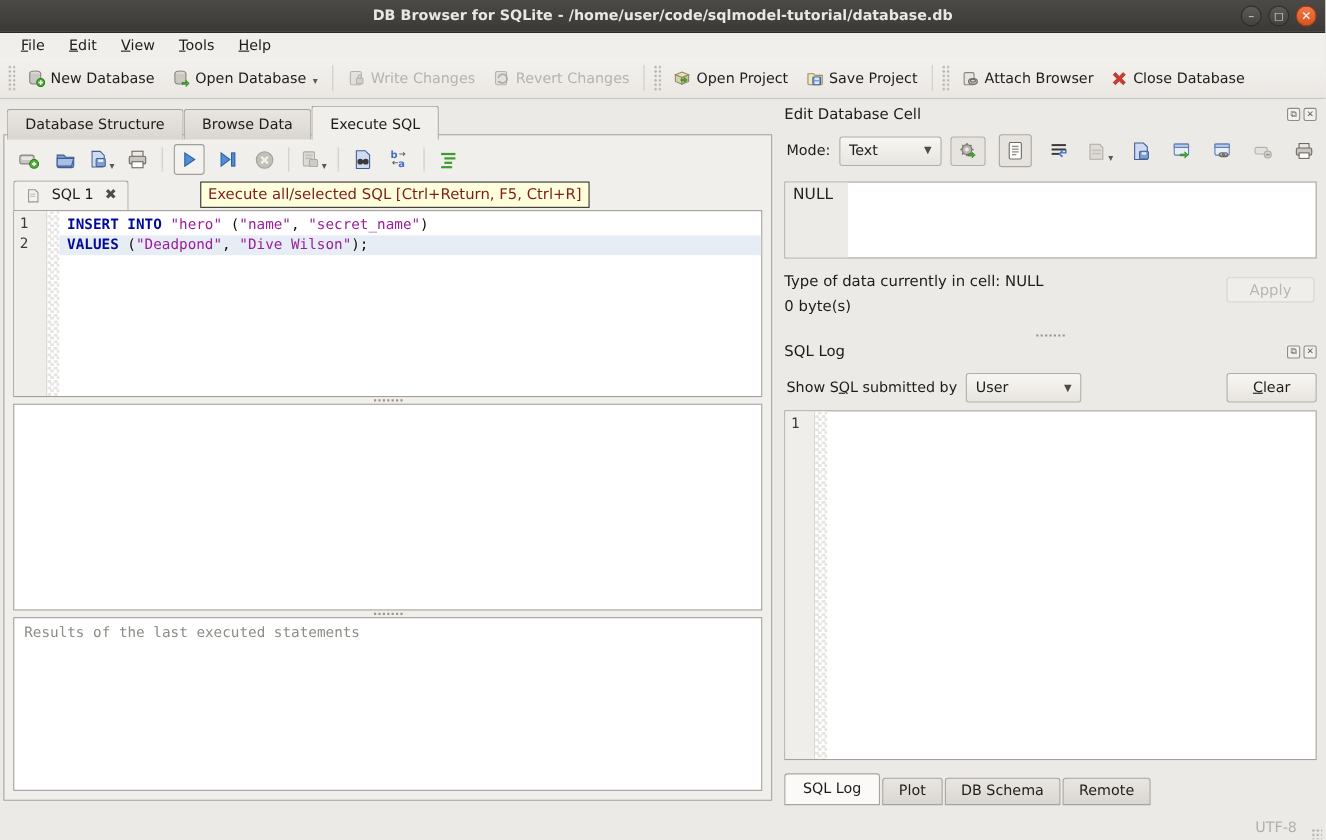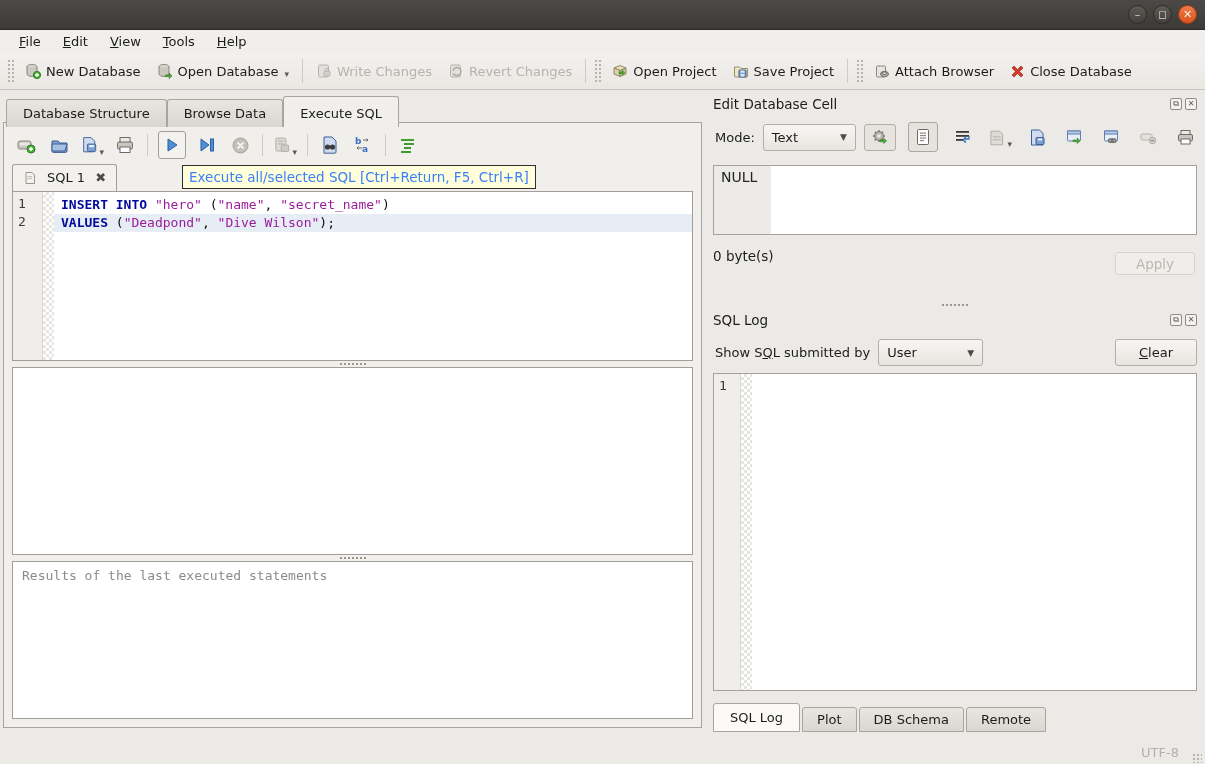--- a/index.html
+++ b/index.html
@@ -67,21 +67,21 @@
   .doctab-row { height:28px; display:flex; align-items:flex-end; position:relative; }
   .doctab {
     display:flex; align-items:center; gap:10px; padding:5px 10px 6px;
     border:1px solid #a29d97; border-bottom:none; border-radius:3px 3px 0 0;
     background:#f3f1ed; position:relative; z-index:2;
   }
   .doctab .x { color:#4e4c48; font-weight:bold; font-size:13px; }
   .tooltip {
     position:absolute; left:170px; top:2px; z-index:5;
     background:#ffffdc; border:1px solid #2f2f2f; padding:3px 6px;
-    font-size:13.5px; color:#3b82f6; white-space:nowrap;
+    font-size:13.5px; color:#7f1d1d; white-space:nowrap;
   }
   
   .editor {
     border:1px solid #a29d97; background:#fff; height:170px;
     display:flex; font-family:"DejaVu Sans Mono","Liberation Mono",monospace; font-size:13px;
   }
   .gutter { width:30px; background:#f0eeea; border-right:1px solid #dbd8d3; padding:4px 0 0 5px; color:#3a3a38; }
   .gutter div { height:18px; }
   .checker { width:11px;
     background:repeating-conic-gradient(#e7e5e1 0% 25%, #ffffff 0% 50%); background-size:6px 6px; }
@@ -153,20 +153,21 @@
   
   .statusbar { height:28px; display:flex; align-items:center; justify-content:flex-end; padding-right:26px; color:#b3b0aa; position:relative; }
   .sizegrip { position:absolute; right:3px; bottom:3px; width:10px; height:10px;
     background:radial-gradient(#b7b3ac 1px, transparent 1.2px); background-size:4px 4px; }
   u { text-decoration:underline; }
 </style>
 </head>
 <body>
 
 <div class="titlebar">
+  <span class="title">DB Browser for SQLite - /home/user/code/sqlmodel-tutorial/database.db</span>
   <div class="win-controls">
     <div class="win-btn">–</div>
     <div class="win-btn">◻</div>
     <div class="win-btn close">✕</div>
   </div>
 </div>
 
 <div class="menubar">
   <span class="menu-item"><u>F</u>ile</span>
   <span class="menu-item"><u>E</u>dit</span>
@@ -487,20 +488,21 @@
             </svg>
         </div>
       </div>
     </div>
 
     <div class="cellbox">
       <div class="nullcol">NULL</div>
     </div>
 
     <div class="cellinfo">
+      <div>Type of data currently in cell: NULL</div>
       <div>0 byte(s)</div>
       <div class="btn disabled apply-btn">Apply</div>
     </div>
 
     <div class="vdots">
         <div class="dots-h"></div>
       </div>
 
     <div class="dockhead">
       <span class="dtitle">SQL Log</span>

